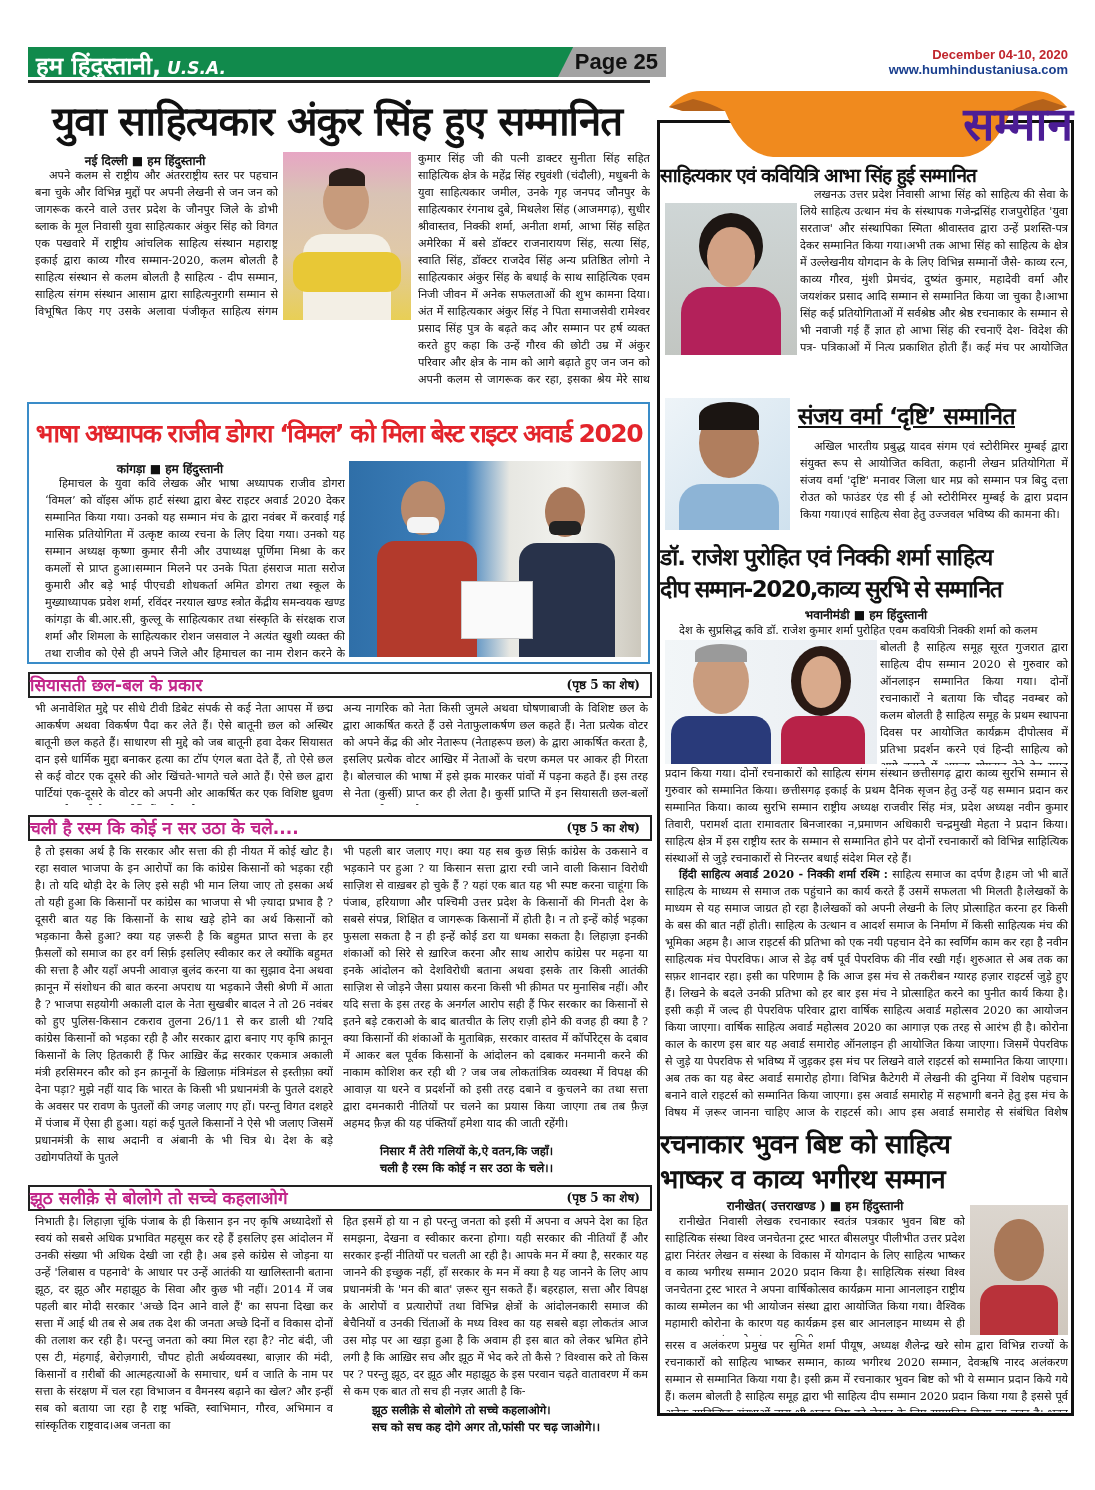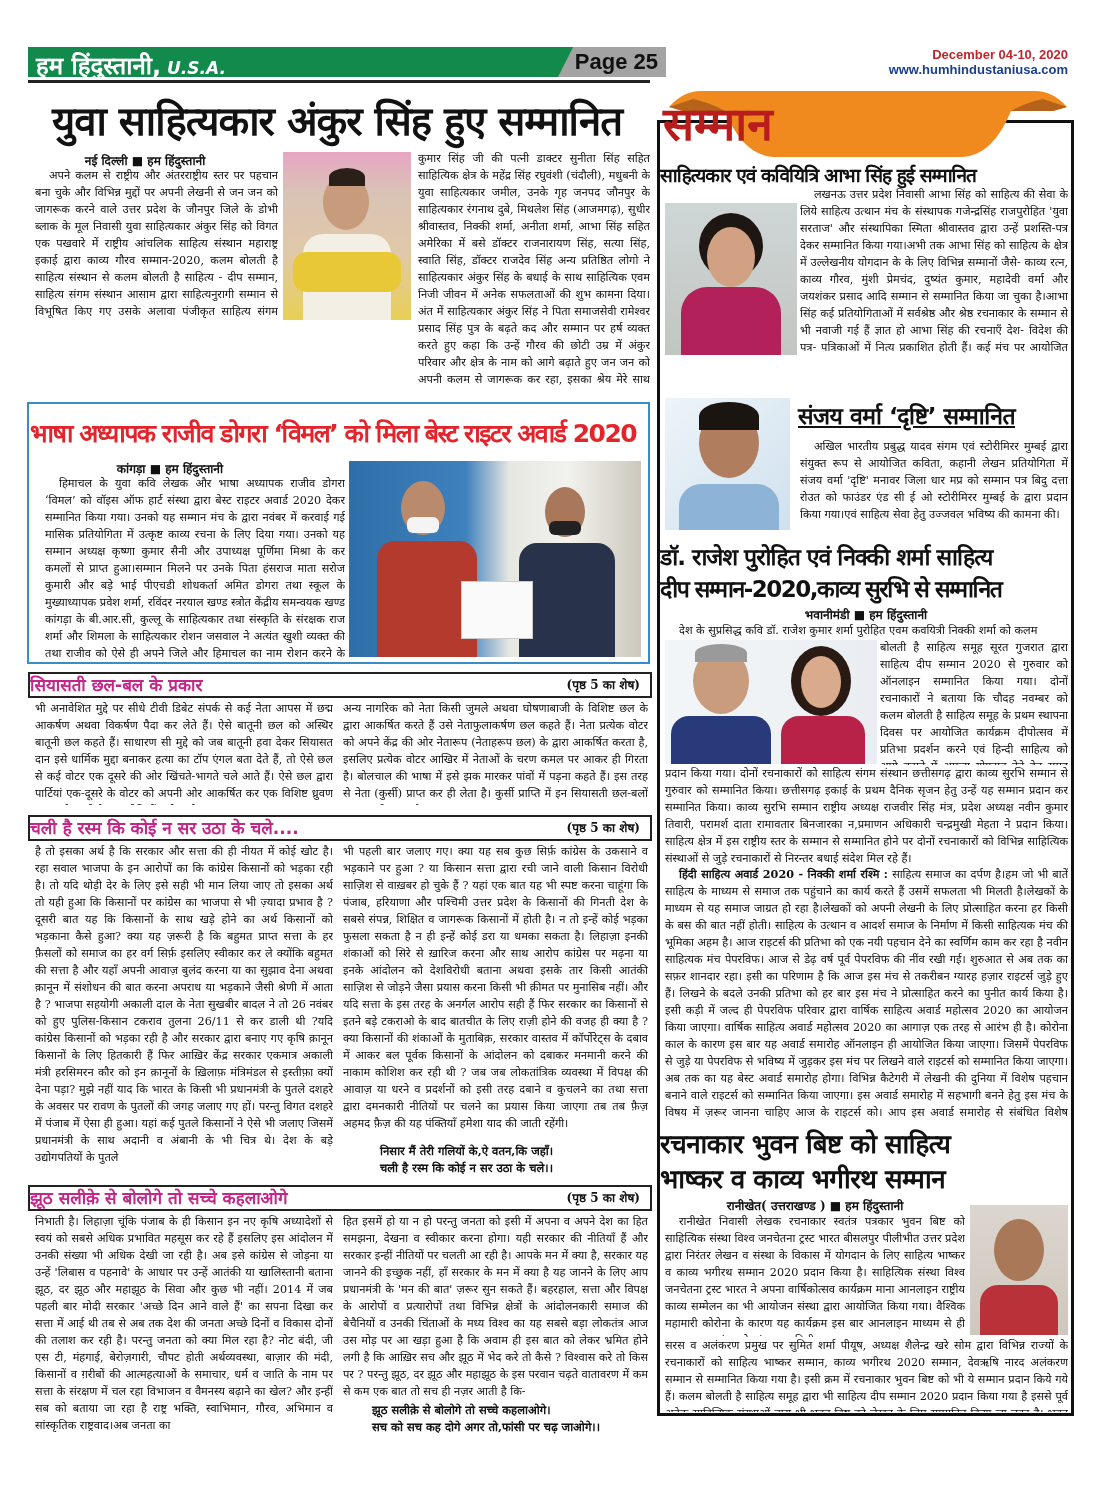--- a/index.html
+++ b/index.html
@@ -65,21 +65,21 @@
 </div>
 <div class="col body" style="left:35px;top:167px;width:243px;height:152px;overflow:hidden;">
     <p>अपने कलम से राष्ट्रीय और अंतरराष्ट्रीय स्तर पर पहचान बना चुके और विभिन्न मुद्दों पर अपनी लेखनी से जन जन को जागरूक करने वाले उत्तर प्रदेश के जौनपुर जिले के डोभी ब्लाक के मूल निवासी युवा साहित्यकार अंकुर सिंह को विगत एक पखवारे में राष्ट्रीय आंचलिक साहित्य संस्थान महाराष्ट्र इकाई द्वारा काव्य गौरव सम्मान-2020, कलम बोलती है साहित्य संस्थान से कलम बोलती है साहित्य - दीप सम्मान, साहित्य संगम संस्थान आसाम द्वारा साहित्यनुरागी सम्मान से विभूषित किए गए उसके अलावा पंजीकृत साहित्य संगम संस्थान महाराष्ट्र इकाई और साहित्य संगम संस्थान छत्तीसगढ़ के उद्घाटन समारोह में प्रतिभाग लेने के कारण क्रमश: काव्यलोक एवम काव्य रत्न सम्मान से सम्मानित किया गया। उनके इस सम्मान के लिए उनके मूल निवास डोभी ब्लाक के हरदासीपुर से लोगो के अलावा डोभी के अन्य सम्मानित जन, बस्ती जिले के हरैया विधानसभा के विधायक अजय</p>
   </div>
 <div class="col body" style="left:35px;top:320px;width:380px;height:70px;overflow:hidden;text-indent:0;"></div>
 <div class="col body" style="left:418px;top:150px;width:232px;height:240px;overflow:hidden;">
     <p style="text-indent:0">कुमार सिंह जी की पत्नी डाक्टर सुनीता सिंह सहित साहित्यिक क्षेत्र के महेंद्र सिंह रघुवंशी (चंदौली), मधुबनी के युवा साहित्यकार जमील, उनके गृह जनपद जौनपुर के साहित्यकार रंगनाथ दुबे, मिथलेश सिंह (आजमगढ़), सुधीर श्रीवास्तव, निक्की शर्मा, अनीता शर्मा, आभा सिंह सहित अमेरिका में बसे डॉक्टर राजनारायण सिंह, सत्या सिंह, स्वाति सिंह, डॉक्टर राजदेव सिंह अन्य प्रतिष्ठित लोगो ने साहित्यकार अंकुर सिंह के बधाई के साथ साहित्यिक एवम निजी जीवन में अनेक सफलताओं की शुभ कामना दिया। अंत में साहित्यकार अंकुर सिंह ने पिता समाजसेवी रामेश्वर प्रसाद सिंह पुत्र के बढ़ते कद और सम्मान पर हर्ष व्यक्त करते हुए कहा कि उन्हें गौरव की छोटी उम्र में अंकुर परिवार और क्षेत्र के नाम को आगे बढ़ाते हुए जन जन को अपनी कलम से जागरूक कर रहा, इसका श्रेय मेरे साथ अंकुर के मां सत्यभामा और उनके शिक्षको को जाता है जिनके देख रेख़ में अंकुर की शिक्षा-दीक्षा के साथ उच्च संस्कार मिले।</p>
   </div>
 
 <div class="abs" style="left:27px;top:402px;width:623px;height:262px;border:2px solid #3a8cc8;box-sizing:border-box;"></div>
-<div class="abs" style="left:30px;top:415px;width:618px;text-align:left;font:bold 25px 'DejaVu Sans',sans-serif;color:#e3242b;white-space:nowrap;letter-spacing:-1.5px;">भाषा अध्यापक राजीव डोगरा ‘विमल’ को मिला बेस्ट राइटर अवार्ड 2020</div>
+<div class="abs" style="left:30px;top:415px;width:618px;text-align:center;font:bold 25px 'DejaVu Sans',sans-serif;color:#e3242b;white-space:nowrap;letter-spacing:-1.5px;">भाषा अध्यापक राजीव डोगरा ‘विमल’ को मिला बेस्ट राइटर अवार्ड 2020</div>
 <div class="abs dateline" style="left:45px;top:460px;width:250px;">कांगड़ा ■ हम हिंदुस्तानी</div>
 <div class="col body" style="left:45px;top:475px;width:300px;height:185px;overflow:hidden;">
     <p>हिमाचल के युवा कवि लेखक और भाषा अध्यापक राजीव डोगरा ‘विमल’ को वॉइस ऑफ हार्ट संस्था द्वारा बेस्ट राइटर अवार्ड 2020 देकर सम्मानित किया गया। उनको यह सम्मान मंच के द्वारा नवंबर में करवाई गई मासिक प्रतियोगिता में उत्कृष्ट काव्य रचना के लिए दिया गया। उनको यह सम्मान अध्यक्ष कृष्णा कुमार सैनी और उपाध्यक्ष पूर्णिमा मिश्रा के कर कमलों से प्राप्त हुआ।सम्मान मिलने पर उनके पिता हंसराज माता सरोज कुमारी और बड़े भाई पीएचडी शोधकर्ता अमित डोगरा तथा स्कूल के मुख्याध्यापक प्रवेश शर्मा, रविंदर नरयाल खण्ड स्त्रोत केंद्रीय समन्वयक खण्ड कांगड़ा के बी.आर.सी, कुल्लू के साहित्यकार तथा संस्कृति के संरक्षक राज शर्मा और शिमला के साहित्यकार रोशन जसवाल ने अत्यंत खुशी व्यक्त की तथा राजीव को ऐसे ही अपने जिले और हिमाचल का नाम रोशन करने के लिए उत्साहित किया।</p>
   </div>
 <div class="photo" style="left:349px;top:461px;width:292px;height:196px;background:linear-gradient(90deg,#2f6fa8 0%,#3f81bd 40%,#e7e7e2 55%,#f2f2ee 75%,#ccc8bd 100%);">
   <div style="position:absolute;left:52px;top:20px;width:44px;height:54px;border-radius:50%;background:#b98a6c;"></div>
   <div style="position:absolute;left:58px;top:56px;width:32px;height:16px;background:#f4f4f4;border-radius:6px;"></div>
   <div style="position:absolute;left:28px;top:80px;width:100px;height:120px;background:#b33a2c;border-radius:18px 18px 0 0;"></div>
   <div style="position:absolute;left:196px;top:26px;width:40px;height:50px;border-radius:50%;background:#a9785a;"></div>
   <div style="position:absolute;left:200px;top:60px;width:32px;height:14px;background:#222;border-radius:6px;"></div>
@@ -128,21 +128,21 @@
   <div>सच को सच कह दोगे अगर तो,फांसी पर चढ़ जाओगे।।</div>
 </div>
 
 <div id="right-frame" class="abs"></div>
 <div id="samman-ribbon" class="abs">
   <svg width="410" height="75" viewBox="0 0 410 75">
     <path d="M6 22 Q20 6 38 6 L372 6 Q390 6 404 22 L390 26 L348 26 Q330 70 300 72 L110 72 Q80 70 62 26 L20 26 Z" fill="#f08a1e"></path>
     <path d="M6 22 L20 26 L62 26 Q48 18 30 14 Z" fill="#b5621a"></path>
     <path d="M404 22 L390 26 L348 26 Q362 18 380 14 Z" fill="#b5621a"></path>
   </svg>
-  <div class="abs" style="left:0;top:6px;width:410px;text-align:left;font:bold 46px 'DejaVu Sans',sans-serif;color:#b91c1c;">सम्मान</div>
+  <div class="abs" style="left:0;top:6px;width:410px;text-align:right;font:bold 46px 'DejaVu Sans',sans-serif;color:#4c1d95;">सम्मान</div>
 </div>
 
 <div class="rhead" style="left:660px;top:162px;width:412px;font-size:19px;letter-spacing:-1px;">साहित्यकार एवं कवियित्रि आभा सिंह हुई सम्मानित</div>
 <div class="photo" style="left:665px;top:203px;width:132px;height:152px;background:linear-gradient(180deg,#cfd6d6 0%,#c2c6c2 100%);">
   <div style="position:absolute;left:34px;top:10px;width:64px;height:66px;border-radius:50%;background:#1d1613;"></div>
   <div style="position:absolute;left:42px;top:24px;width:48px;height:60px;border-radius:50%;background:#d2a184;"></div>
   <div style="position:absolute;left:16px;top:84px;width:100px;height:80px;background:#b3215a;border-radius:26px 26px 0 0;"></div>
 </div>
 <div class="col body" style="left:800px;top:186px;width:268px;height:170px;overflow:hidden;">
     <p>लखनऊ उत्तर प्रदेश निवासी आभा सिंह को साहित्य की सेवा के लिये साहित्य उत्थान मंच के संस्थापक गजेन्द्रसिंह राजपुरोहित 'युवा सरताज' और संस्थापिका स्मिता श्रीवास्तव द्वारा उन्हें प्रशस्ति-पत्र देकर सम्मानित किया गया।अभी तक आभा सिंह को साहित्य के क्षेत्र में उल्लेखनीय योगदान के के लिए विभिन्न सम्मानों जैसे- काव्य रत्न, काव्य गौरव, मुंशी प्रेमचंद, दुष्यंत कुमार, महादेवी वर्मा और जयशंकर प्रसाद आदि सम्मान से सम्मानित किया जा चुका है।आभा सिंह कई प्रतियोगिताओं में सर्वश्रेष्ठ और श्रेष्ठ रचनाकार के सम्मान से भी नवाजी गई हैं ज्ञात हो आभा सिंह की रचनाएँ देश- विदेश की पत्र- पत्रिकाओं में नित्य प्रकाशित होती हैं। कई मंच पर आयोजित आनलाइन कवि सम्मेलन में अपनी उत्कृष्ट प्रस्तुति देकर कई सम्मान प्राप्त कर चुकी हैं।आभा सिंह हिंदी साहित्य की संसृति में अमूल्य योगदान दे रही हैं और अपनी जन्मभूमि गाँव बोदरा खुर्द चकिया चंदौली व ससुराल गाँव ख्यालगढ़ लौंदा चन्दौली के नाम को गौरवान्वित कर रही हैं।</p>

